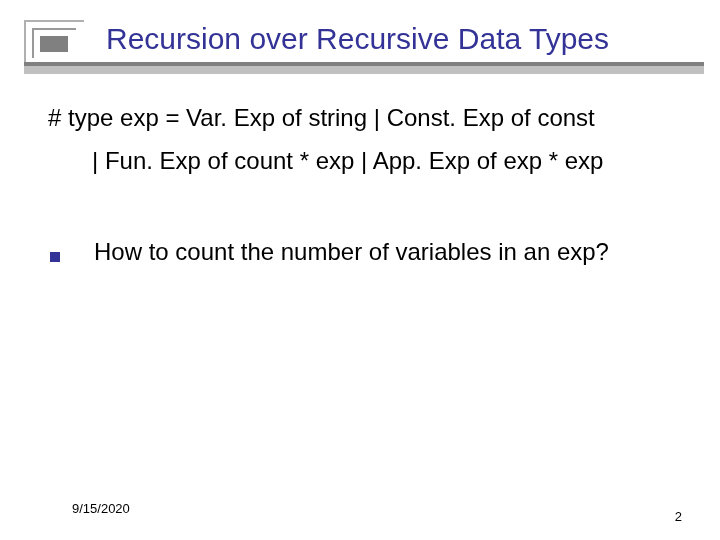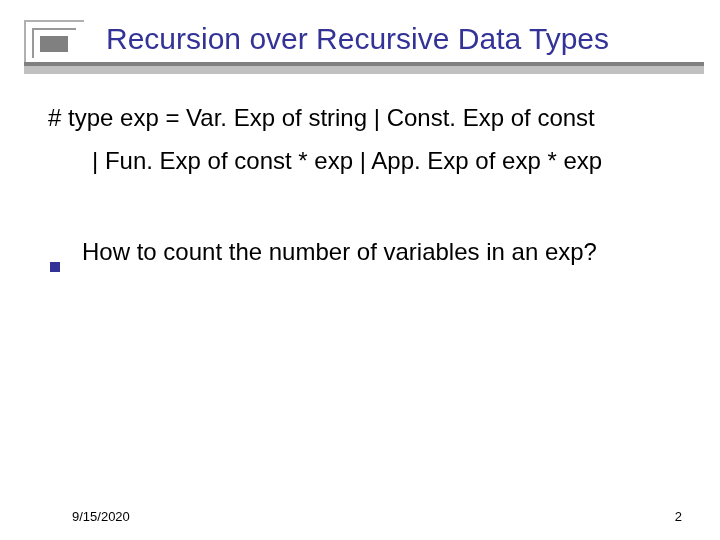--- a/index.html
+++ b/index.html
@@ -36,30 +36,30 @@
     position: absolute; left: 12px; right: 20px; top: 54px; height: 1px;
     background: #c0c0c0;
   }
 
   
   .body { position: absolute; left: 28px; right: 28px; top: 81px; }
   .type-block { font-size: 24px; color: #000; line-height: 1.45; }
   .type-line1 { }
   .type-line2, .type-line3 { padding-left: 48px; }
 
-  .bullet-block { margin-top: 40px; display: flex; align-items: flex-end; }
+  .bullet-block { margin-top: 40px; display: flex; align-items: center; gap: 12px; }
   .sq-bullet {
     width: 10px; height: 10px; background: #333397; flex: 0 0 auto;
     margin-top: 12px; margin-right: 18px; margin-left: 6px;
   }
   .bullet-text { font-size: 24px; color: #000; line-height: 1.4; }
 
   
   .footer-date {
-    position: absolute; left: 60px; bottom: 20px;
+    position: absolute; left: 60px; bottom: 28px;
     font-size: 13px; color: #000;
   }
   .footer-page {
     position: absolute; right: 42px; bottom: 20px;
     font-size: 13px; color: #000;
   }
 </style>
 </head>
 <body>
 
@@ -70,21 +70,21 @@
     <div class="deco-mid"></div>
     <div class="deco-inner"></div>
     <div class="title-text">Recursion over Recursive Data Types</div>
     <div class="underline"></div>
     <div class="underline2"></div>
   </div>
 
   <div class="body">
     <div class="type-block">
       <div class="type-line1"># type exp = Var. Exp of string | Const. Exp of const</div>
-      <div class="type-line3">| Fun. Exp of const * exp | App. Exp of exp * exp</div>
+      <div class="type-line3">| Fun. Exp of count * exp | App. Exp of exp * exp</div>
     </div>
 
     <div class="bullet-block">
       <div class="sq-bullet"></div>
       <div class="bullet-text">How to count the number of variables in an exp?</div>
     </div>
   </div>
 
   <div class="footer-date">9/15/2020</div>
   <div class="footer-page">2</div>

